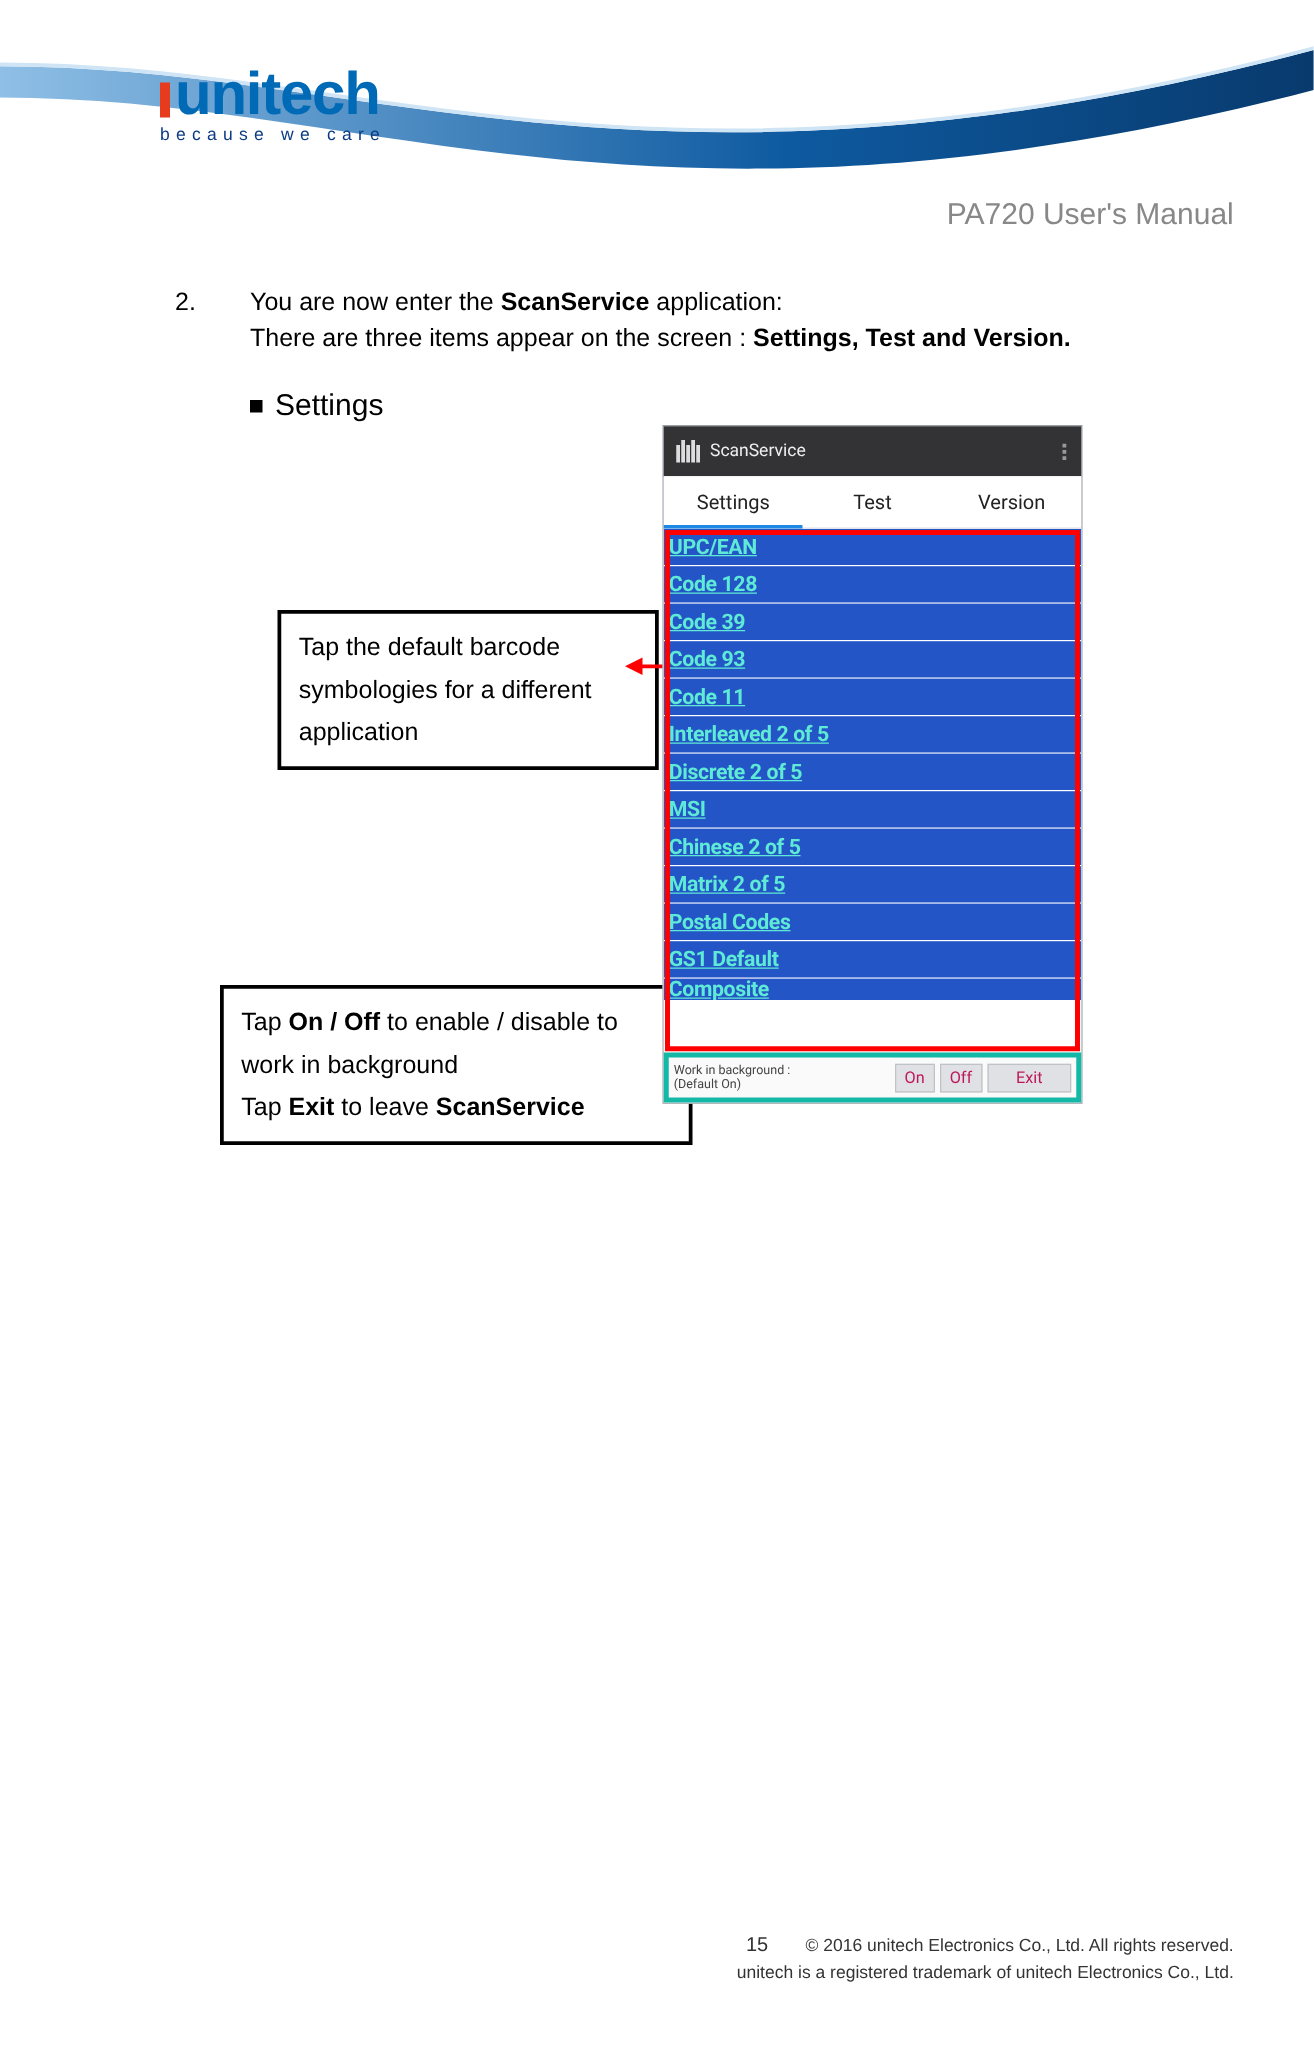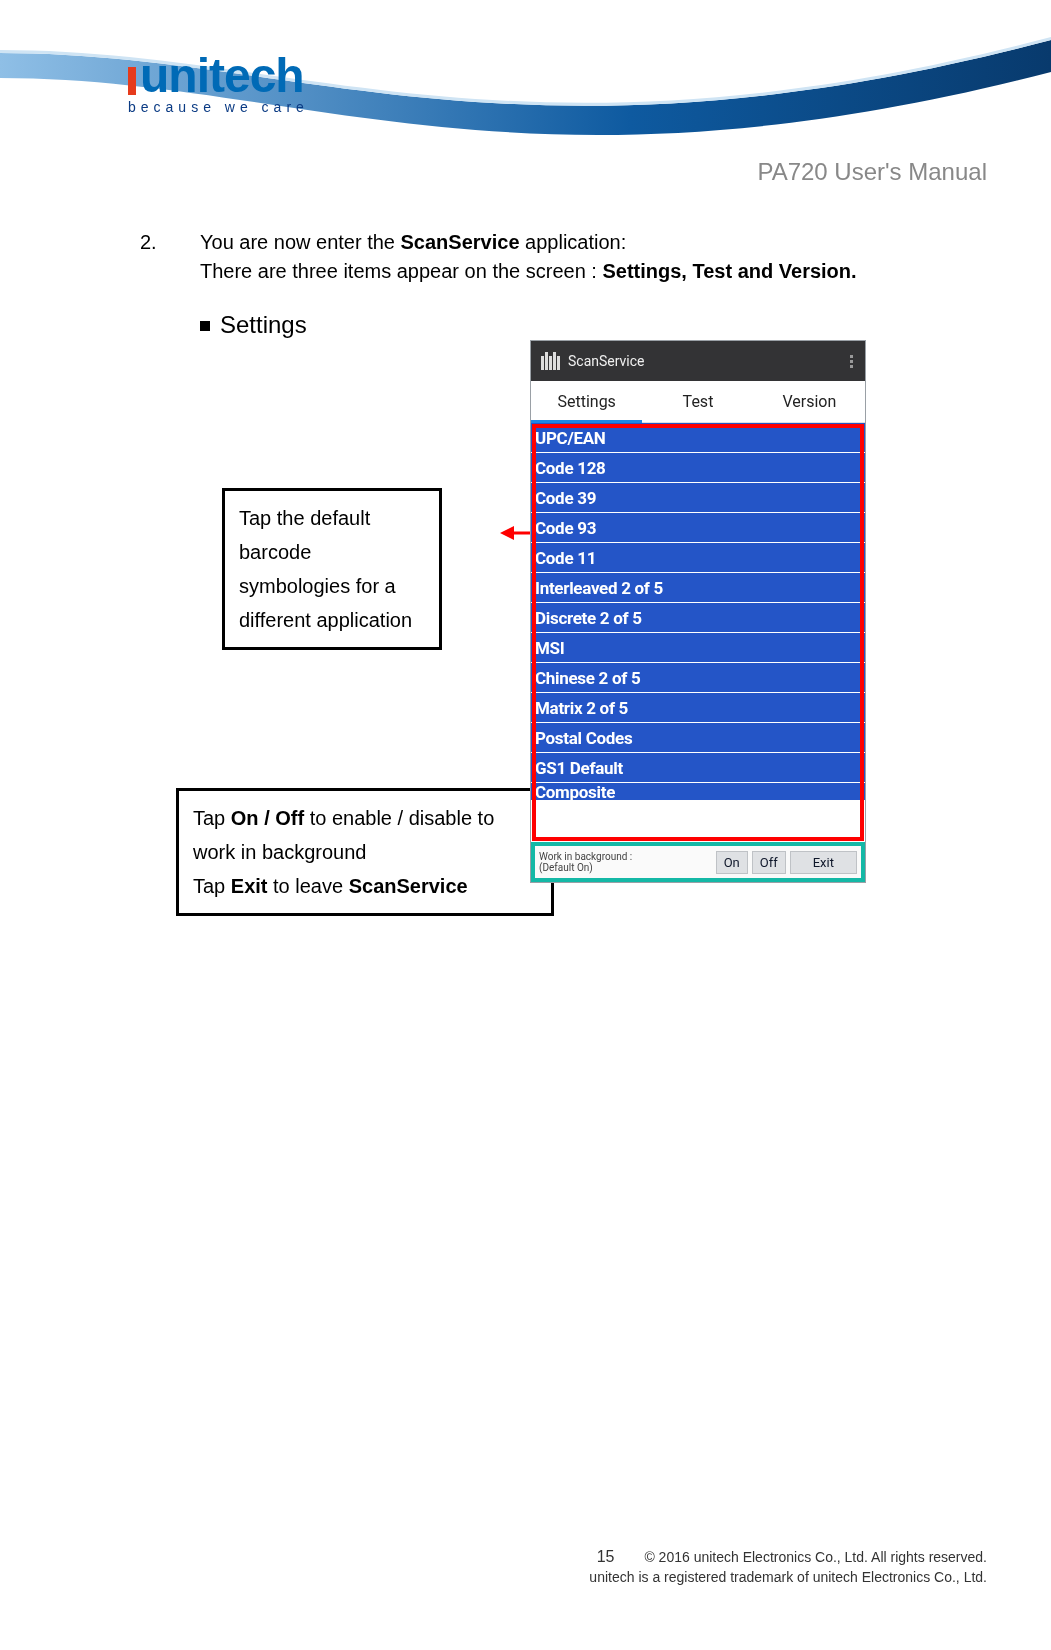--- a/index.html
+++ b/index.html
@@ -66,21 +66,21 @@
 
   
   .callout {
     position: absolute;
     border: 3px solid #000;
     background: #fff;
     padding: 10px 14px;
     font-size: 20px;
     line-height: 1.7;
   }
-  .callout1 { top: 488px; left: 222px; width: 220px; }
+  .callout1 { top: 488px; left: 222px; width: 305px; }
   .callout2 { top: 788px; left: 158px; width: 378px; margin-left: 18px; }
 
   .arrow { position: absolute; }
   .arrow-line { stroke: #ff0000; stroke-width: 3; fill: none; }
   .arrow-head { fill: #ff0000; }
 
   
   .phone {
     position: absolute;
     top: 340px; left: 530px;
@@ -129,43 +129,44 @@
     position: absolute; inset: 1px 1px 1px 1px;
     border: 4px solid #ff0000;
     pointer-events: none;
   }
   .phone-list {
     background: #fff;
   }
   .phone-list-item {
     height: 30px; width:100%;
     background: #2455c7;
-    color: #ffffff;
+    color: #5eead4;
     font-weight: 700;
     font-size: 17px;
     display: flex; align-items: center;
     padding: 0 6px 0 4px;
     border-bottom: 1px solid #fff;
     letter-spacing: -0.3px;
+    text-decoration: underline;
   }
   .phone-list-item.cut { height: 17px; overflow: hidden; border-bottom: none; }
 
   .phone-bottom {
     position: absolute; left: 0; right: 0; bottom: 0;
     height: 40px;
     background: #fafafa;
     border: 4px solid #14b8a6;
     display: flex; align-items: center;
     padding: 0 2px;
   }
   .bg-label { flex: 1; font-size: 10px; color: #444; line-height: 1.1; padding-left: 2px; }
   .bg-buttons { display: flex; gap: 4px; padding-right: 2px; }
   .bg-btn {
     font-size: 13px;
-    color: #0f172a;
+    color: #be185d;
     background: #dfe1e4;
     border: 1px solid #bfc2c6;
     padding: 3px 7px;
   }
   .bg-btn.exit { padding: 3px 22px; }
 
   
   .footer {
     position: absolute;
     bottom: 62px; left: 0; right: 64px;

